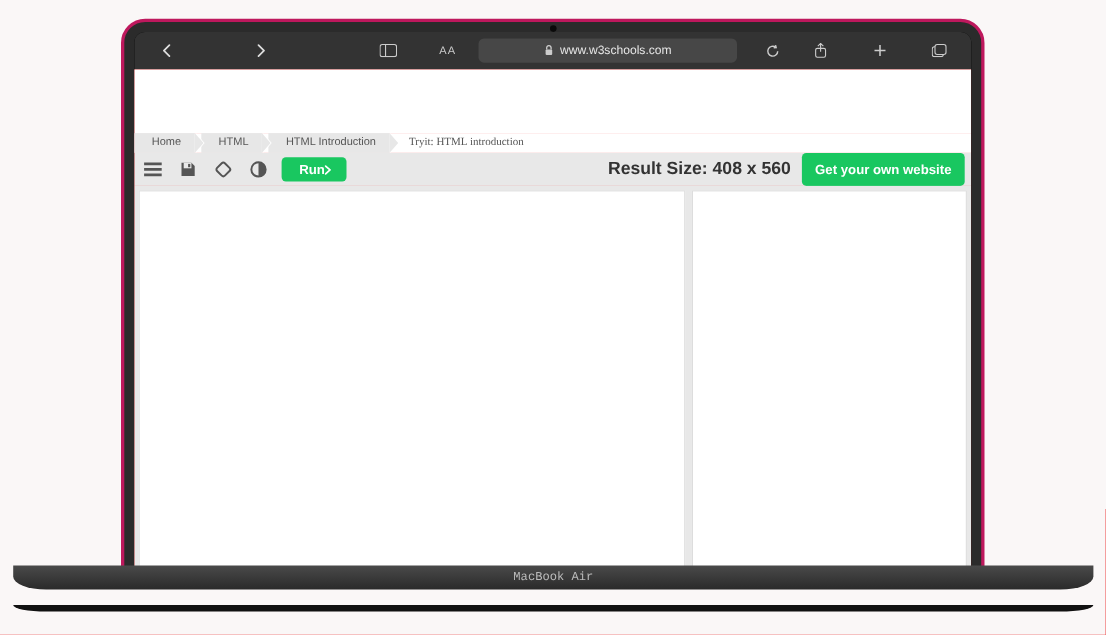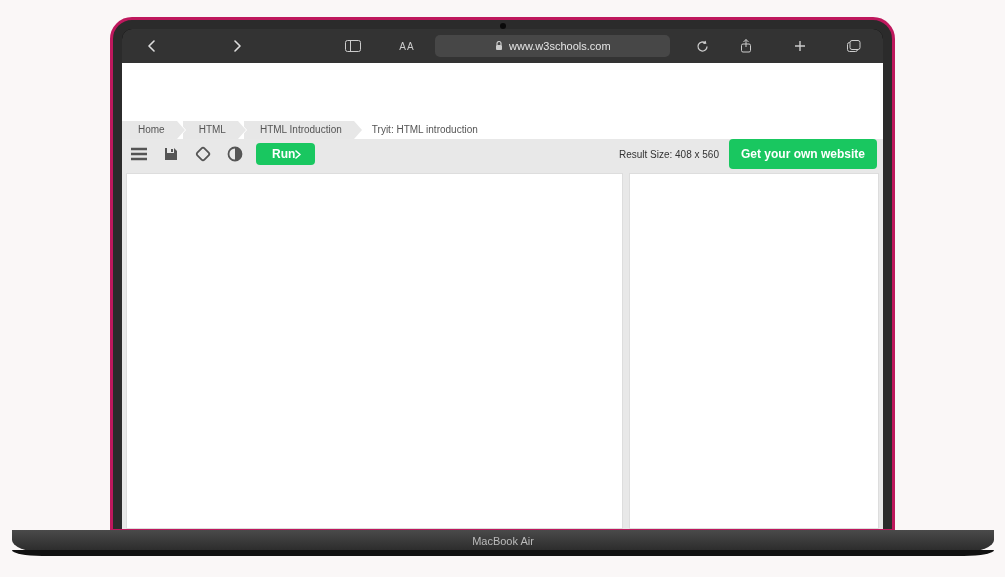--- a/index.html
+++ b/index.html
@@ -20,30 +20,31 @@
     width: 785px;
     height: 515px;
     background: #2b2b2b;
     border-radius: 22px 22px 0 0;
     border: 3px solid #be185d;
     padding: 9px 9px 0 9px;
   }
   .laptop-base {
     position: absolute;
     left: 12px;
-    top: 530px;
+    top: 514px;
     width: 982px;
     height: 22px;
     background: linear-gradient(to bottom, #4a4a4a, #2a2a2a);
     border-radius: 0 0 30px 30px / 0 0 12px 12px;
     display: flex;
     align-items: center;
     justify-content: center;
     color: #bbb;
     font-size: 11px;
+    font-family: Liberation Mono, monospace;
   }
   .laptop-base-edge {
     position: absolute;
     left: 12px;
     top: 550px;
     width: 982px;
     height: 6px;
     background: #111;
     border-radius: 0 0 40px 40px / 0 0 8px 8px;
   }
@@ -147,20 +148,21 @@
     border-top: 9px solid transparent;
     border-bottom: 9px solid transparent;
     border-left: 8px solid #fff;
     z-index: 1;
   }
   .crumb-last {
     height: 18px;
     line-height: 18px;
     padding: 0 12px;
     color: #555;
+    font-family: Liberation Serif, serif;
   }
 
   .toolbar {
     height: 30px;
     background: #e8e8e8;
     display: flex;
     align-items: center;
     padding: 0 6px;
     gap: 10px;
   }
@@ -178,21 +180,21 @@
     font-weight: bold;
     height: 22px;
     padding: 0 14px 0 16px;
     border-radius: 4px;
     display: flex;
     align-items: center;
     gap: 0;
     font-size: 12px;
   }
   .tb-spacer { flex: 1; }
-  .result-size { font-size: 10px; color: #333; }
+  .result-size { font-size: 16px; color: #333; font-weight: bold; }
   .own-site-btn {
     background: #19c760;
     color: #fff;
     font-weight: 600;
     height: 30px;
     padding: 0 12px;
     display: flex;
     align-items: center;
     font-size: 12px;
     border-radius: 4px;

